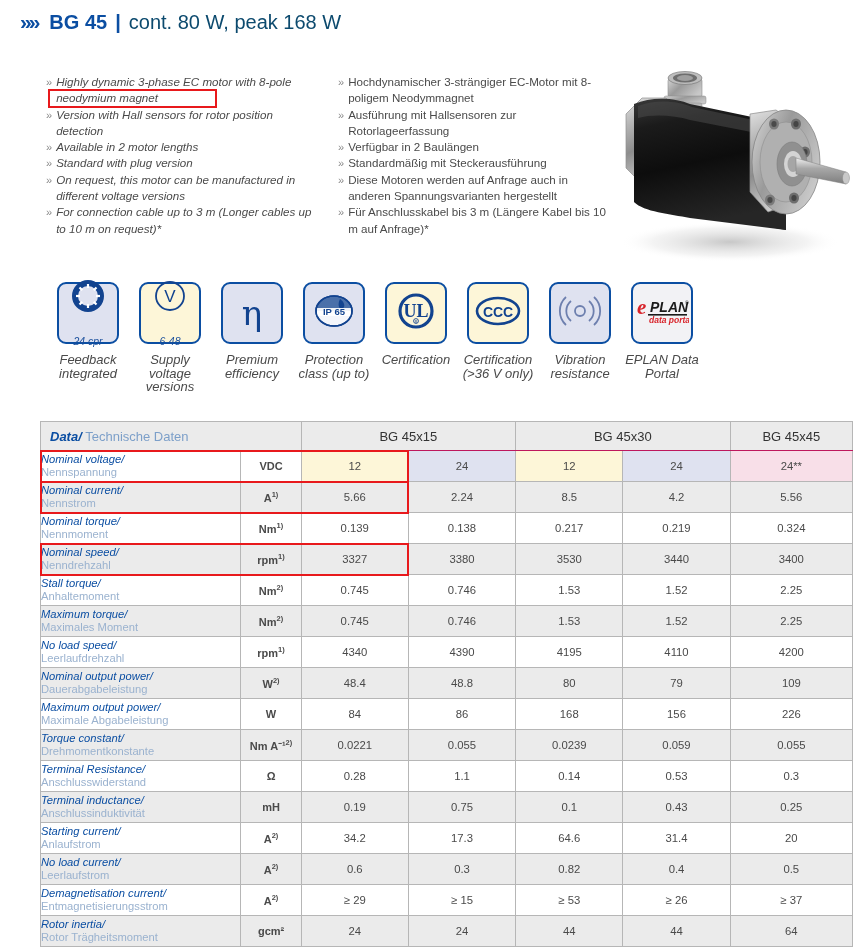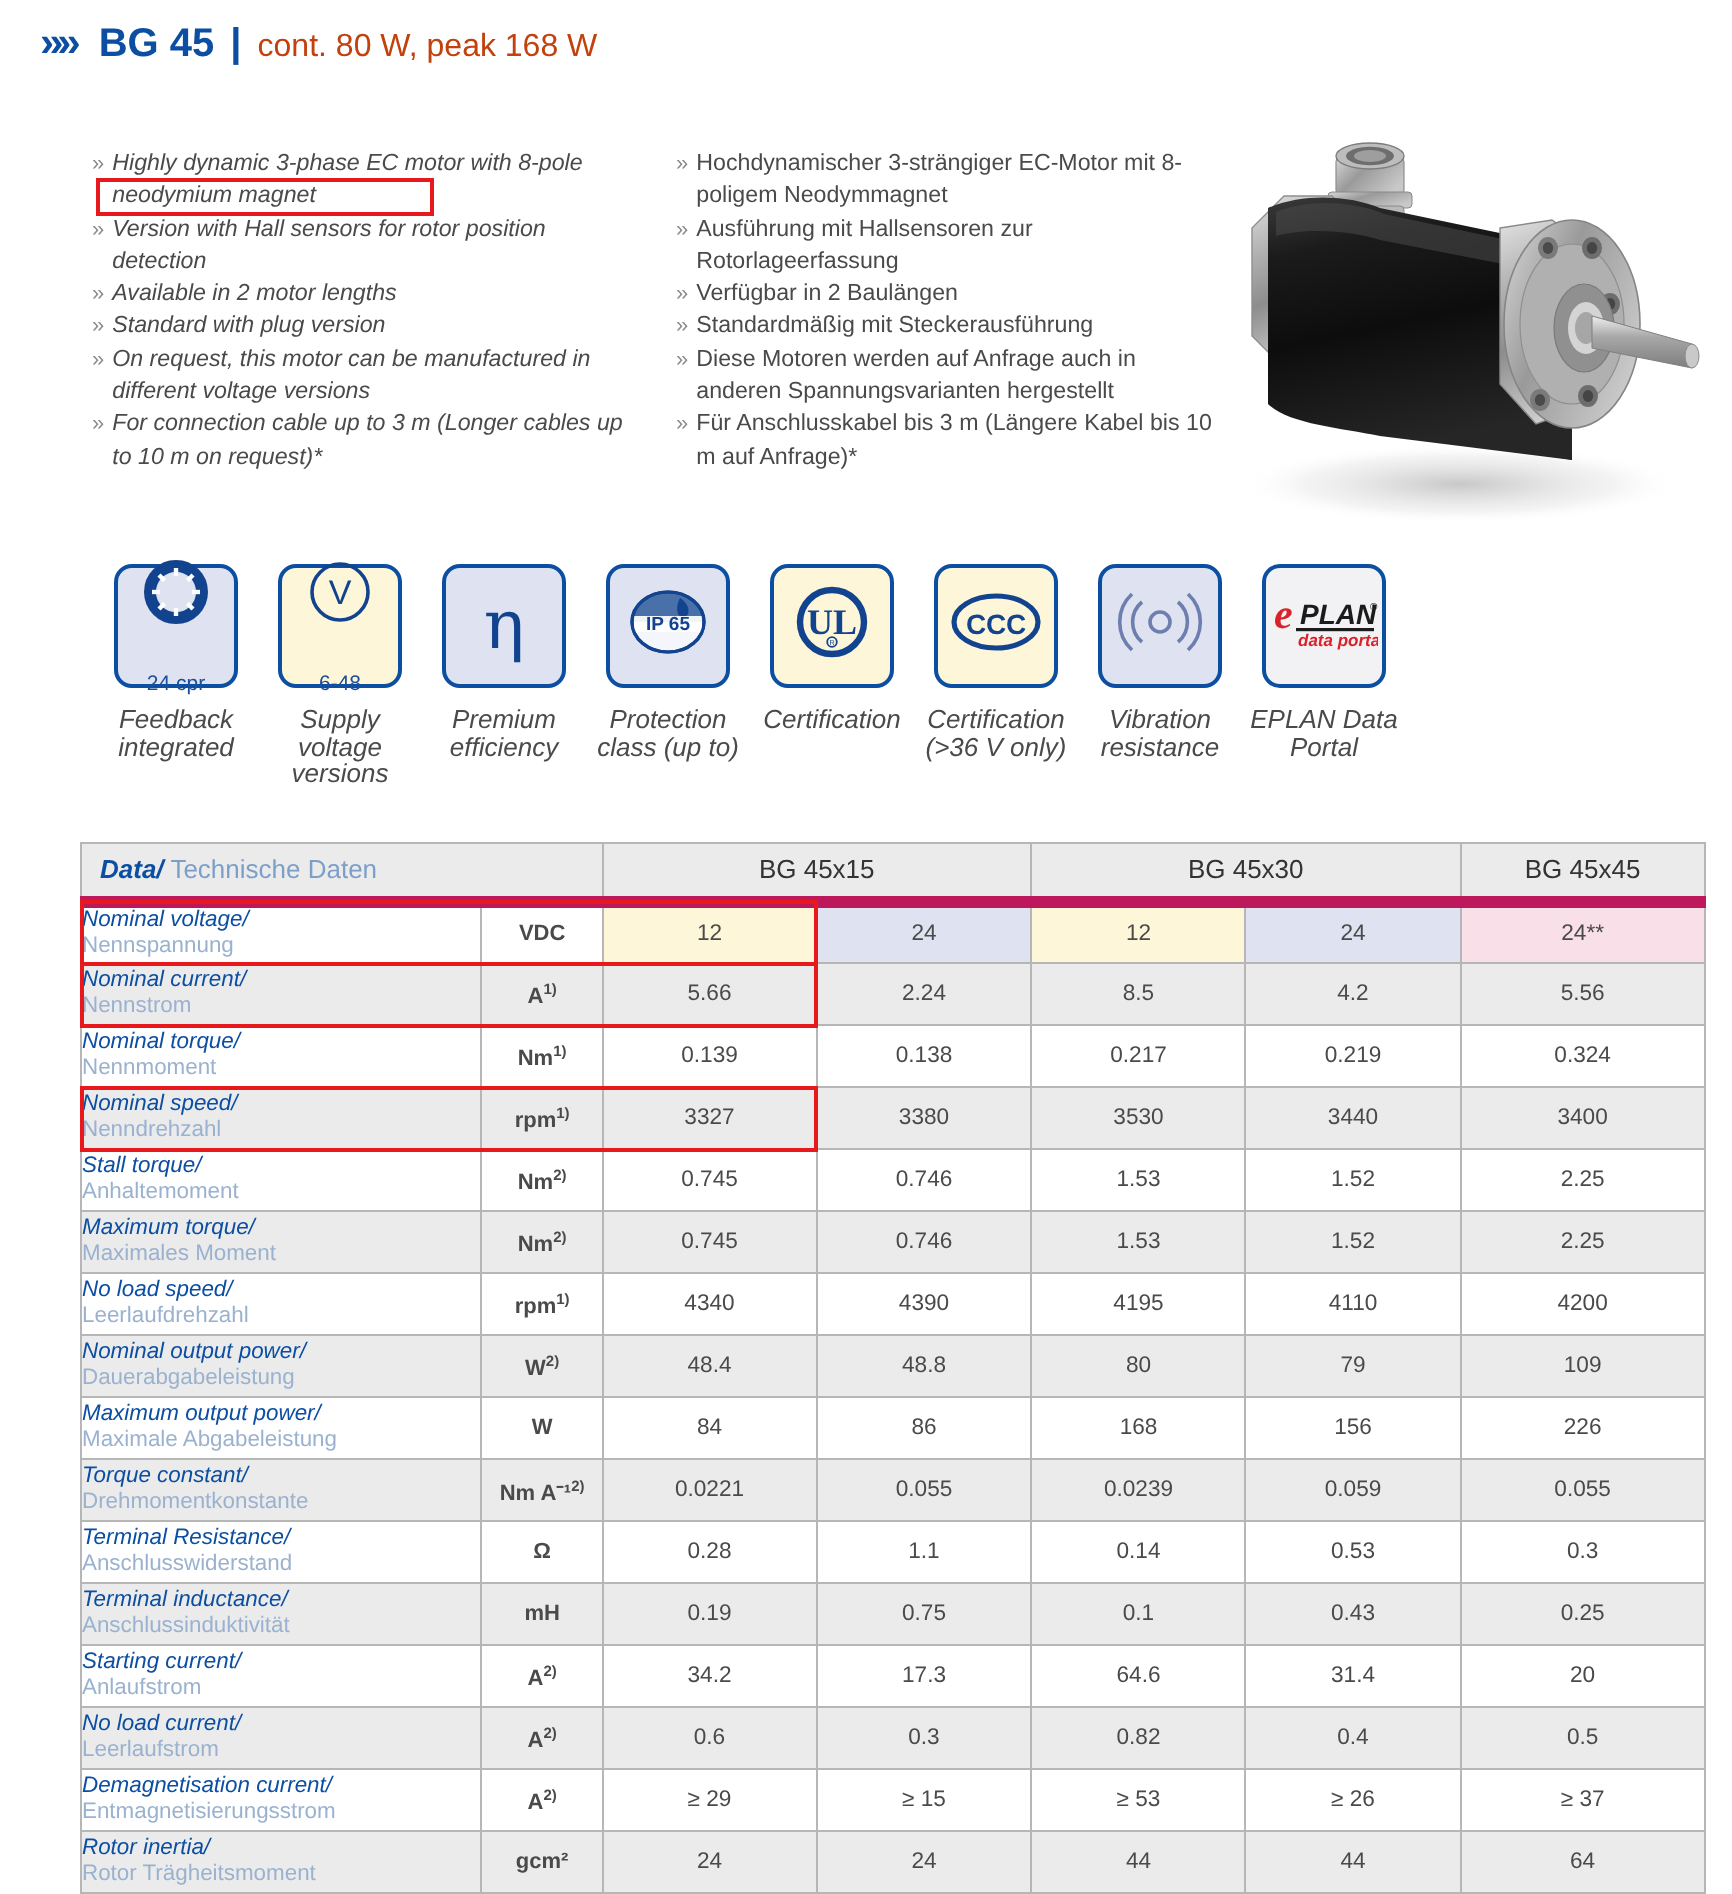--- a/index.html
+++ b/index.html
@@ -26,21 +26,21 @@
   }
   .chevrons {
     color: #0b4ea2;
     font-weight: bold;
     font-size: 21px;
     letter-spacing: -3px;
     margin-right: 6px;
   }
   .title-strong { color: #0b4ea2; font-weight: bold; font-size: 20px; }
   .title-bar { color: #0b4ea2; font-weight: bold; font-size: 20px; margin:0 2px; }
-  .title-light { color: #c2410c; font-weight: normal; font-size: 16px; }
+  .title-light { color: #0c4a6e; font-weight: normal; font-size: 20px; }
 
   
   .features {
     position: absolute;
     left: 46px; top: 74px;
     width: 560px;
     display: flex;
     gap: 24px;
   }
   .feat-col { width: 268px; }
@@ -109,20 +109,21 @@
     line-height: 13.5px;
     text-align: center;
     color: #4a4a4a;
     width: 78px;
   }
   .badge-sub {
     font-size: 10.5px;
     color: #1a4f9c;
     margin-top: 18px;
     font-weight: 500;
+    font-style: italic;
   }
   .eta-glyph {
     font-size: 34px;
     color: #12438f;
     font-family: "DejaVu Serif", serif;
     line-height: 1;
   }
 
   
   .spec-table {
@@ -136,21 +137,21 @@
     border: 1px solid #b6b6b6;
     padding: 0;
   }
   .hdr-row td {
     background: #ebebeb;
     height: 29px;
     font-size: 13px;
     color: #333;
     text-align: center;
     font-weight: normal;
-    border-bottom: 6px solid #be185d;
+    border-bottom: 1px solid #be185d;
   }
   .hdr-data {
     text-align: left !important;
     padding-left: 9px !important;
   }
   .hdr-data .en { color: #0b4ea2; font-style: italic; font-weight: bold; font-size: 13px; }
   .hdr-data .de { color: #7c9fc9; font-size: 13px; }
 
   .label-cell {
     padding: 3px 0 3px 9px;

